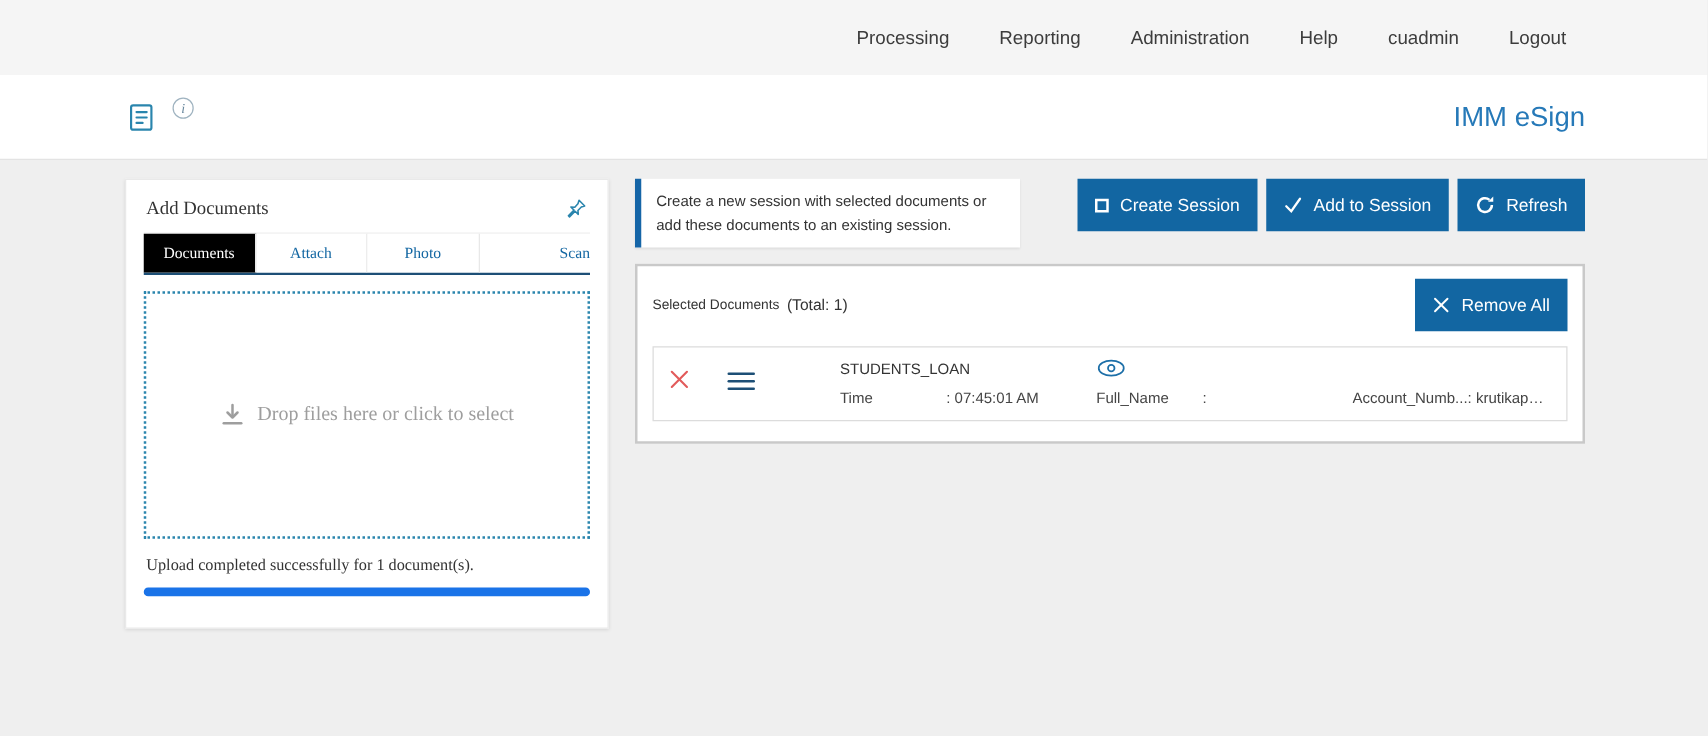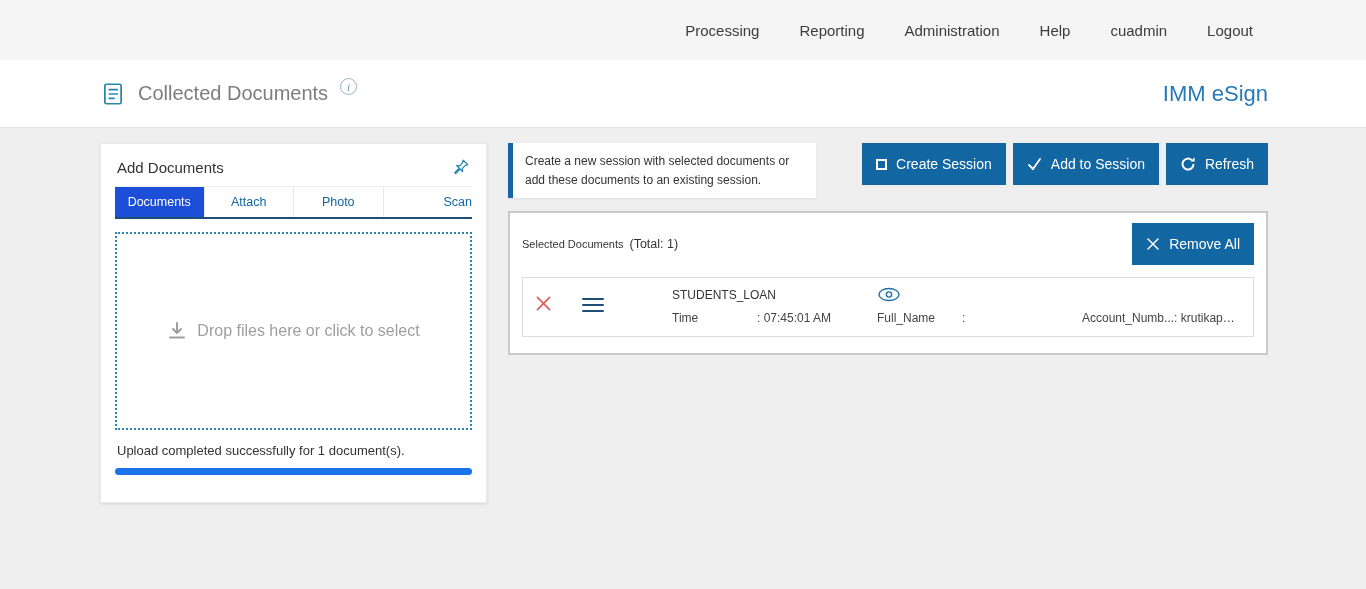--- a/index.html
+++ b/index.html
@@ -43,36 +43,37 @@
   .content {
     display: flex; align-items: flex-start; gap: 21px;
     padding: 15px 98px 0 100px;
   }
 
   
   .card {
     width: 387px; min-height: 360px; background: #fff;
     border: 1px solid #e9e9e9; box-shadow: 0 1px 3px rgba(0,0,0,0.10);
     padding: 12px 14px 16px;
+    font-family: Liberation Serif, serif;
   }
   .card-head {
     display: flex; align-items: center; justify-content: space-between;
     padding: 2px 2px 10px 2px; border-bottom: 1px solid #ededed;
   }
   .card-title { font-size: 15px; color: #333; }
   .pin-icon { cursor: pointer; }
 
   .tabs { display: flex; border-bottom: 2px solid #1d4f76; }
   .tab {
     flex: 1; text-align: center; font-size: 12.5px; color: #1266a2;
     padding: 8px 0; background: #fff; cursor: pointer;
     border-right: 1px solid #e8e8e8;
   }
   .tab:last-child { border-right: none; text-align: right; }
-  .tab.active { background: #1d4ed8; color: #fff; }
+  .tab.active { background: #000000; color: #fff; }
 
   .dropzone {
     margin-top: 13px; height: 198px;
     border: 2px dotted #2a85ad;
     display: flex; align-items: center; justify-content: center; gap: 10px;
     color: #9e9e9e; font-size: 16px; cursor: pointer;
   }
   .upload-status { margin-top: 13px; font-size: 13px; color: #333; padding-left: 2px; }
   .progress-bar {
     margin-top: 10px; height: 7px; border-radius: 4px;
@@ -137,21 +138,20 @@
 
 <div class="header">
   <span style="line-height:0;">
     <svg width="26" height="26" viewBox="0 0 24 24" fill="none" stroke="#2a85ad" stroke-width="1.6" stroke-linecap="round">
       <rect x="4.5" y="3" width="15" height="18" rx="1.5"></rect>
       <line x1="8.5" y1="8" x2="16" y2="8"></line>
       <line x1="8.5" y1="12" x2="16" y2="12"></line>
       <line x1="8.5" y1="16" x2="13" y2="16"></line>
     </svg>
   </span>
-  <span class="header-title">Collected Documents</span>
   <span class="info-badge">i</span>
   <span class="brand">IMM eSign</span>
 </div>
 
 <div class="content">
 
   <div class="card">
     <div class="card-head">
       <span class="card-title">Add Documents</span>
       <span class="pin-icon" style="line-height:0;">

